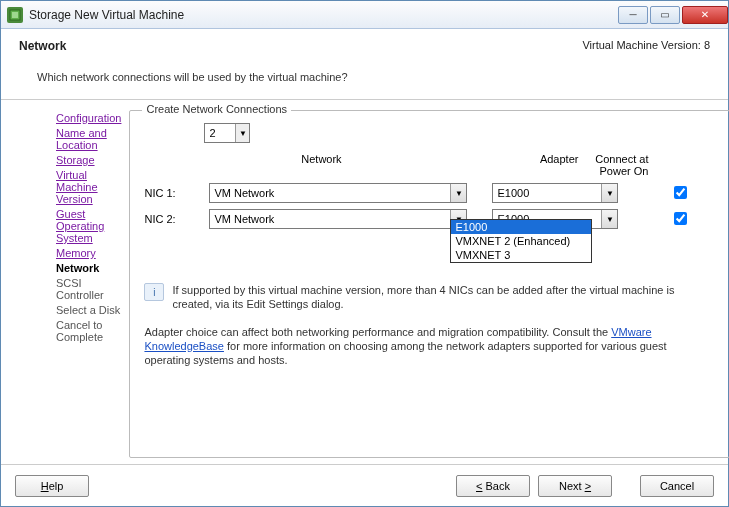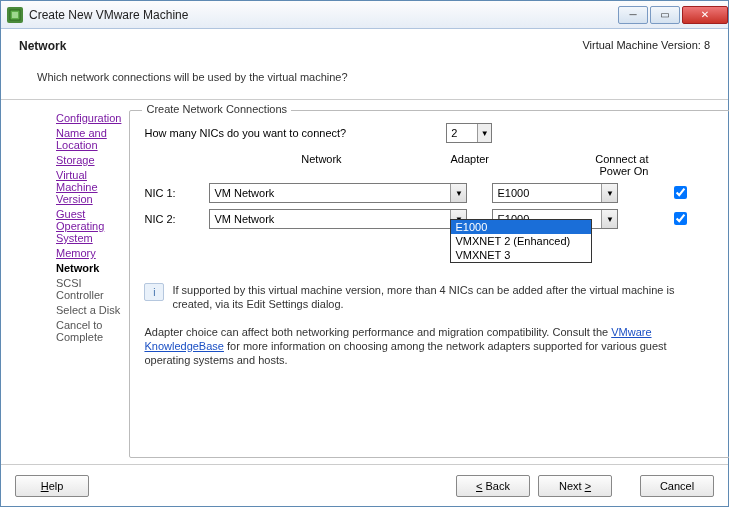--- a/index.html
+++ b/index.html
@@ -24,21 +24,21 @@
 .sidebar-item.upcoming { color: #555; text-decoration: none; cursor: default; }
 .main-panel { flex: 1; border: 1px solid #bbb; border-radius: 2px; padding: 12px 14px 14px 14px; position: relative; }
 .groupbox-legend { position: absolute; top: -8px; left: 12px; background: #fff; padding: 0 4px; font-size: 11px; color: #333; }
 .row { display: flex; align-items: center; margin-bottom: 8px; }
 .q-label { margin-right: 40px; }
 .nic-spin { width: 46px; height: 20px; border: 1px solid #7a7a7a; display:flex; align-items:center; padding-left:4px; background:#fff; position: relative; margin-left: 60px;}
 .nic-spin .spin-btn { position:absolute; right:0; top:0; width:14px; height:100%; border-left:1px solid #999; background:#eee; display:flex; align-items:center; justify-content:center; font-size:8px;}
 .col-headers { display: flex; margin-top: 10px; margin-bottom: 6px; }
 .col-headers .c1 { width: 48px; }
 .col-headers .c2 { width: 258px; text-align:center; }
-.col-headers .c3 { width: 128px; text-align:left; }
+.col-headers .c3 { width: 128px; text-align:right; }
 .col-headers .c4 { width: 70px; text-align:right; line-height:12px;}
 .nic-row { display: flex; align-items: center; margin-bottom: 6px; gap: 17px; }
 .nic-row .lbl { width: 48px; }
 .select { height: 20px; border: 1px solid #7a7a7a; background: #fff; display:flex; align-items:center; padding: 0 4px; position:relative; }
 .select .arrow { position:absolute; right:0; top:0; width:16px; height:100%; border-left:1px solid #999; background:linear-gradient(#f4f4f4,#ddd); display:flex; align-items:center; justify-content:center; font-size:8px;}
 .sel-net { width: 258px; margin-right: 8px;}
 .sel-adp { width: 126px; margin-right: 10px;}
 .chk { width: 70px; text-align:center;}
 .chk input { pointer-events:none; }
 .dropdown-open { position: absolute; top: 108px; left: 320px; width: 142px; border: 1px solid #333; background:#fff; z-index: 10; }
@@ -58,21 +58,21 @@
 <body>
 
 <div class="window">
   <div class="titlebar">
     <span class="titlebar-icon">
       <svg viewBox="0 0 12 12">
           <rect x="1" y="1" width="10" height="10" fill="#5fae4a" stroke="#2c6b1f"></rect>
           <rect x="3" y="3" width="6" height="6" fill="#9ed88e"></rect>
         </svg>
     </span>
-    <span class="titlebar-text">Create New VMware Machine</span>
+    <span class="titlebar-text">Storage New Virtual Machine</span>
     <div class="win-controls">
       <div class="win-btn">─</div>
       <div class="win-btn">▭</div>
       <div class="win-btn close">✕</div>
     </div>
   </div>
 
   <div class="header-area">
     <div class="header-left">
       <div class="header-title">Network</div>
@@ -92,21 +92,20 @@
       <a class="sidebar-item current">Network</a>
       <a class="sidebar-item upcoming">SCSI Controller</a>
       <a class="sidebar-item upcoming">Select a Disk</a>
       <a class="sidebar-item upcoming">Cancel to Complete</a>
     </div>
 
     <div class="main-panel">
       <span class="groupbox-legend">Create Network Connections</span>
 
       <div class="row">
-        <span class="q-label">How many NICs do you want to connect?</span>
         <div class="nic-spin">
           <span>2</span>
           <span class="spin-btn">▼</span>
         </div>
       </div>
 
       <div class="col-headers">
         <span class="c1"></span>
         <span class="c2">Network</span>
         <span class="c3">Adapter</span>

